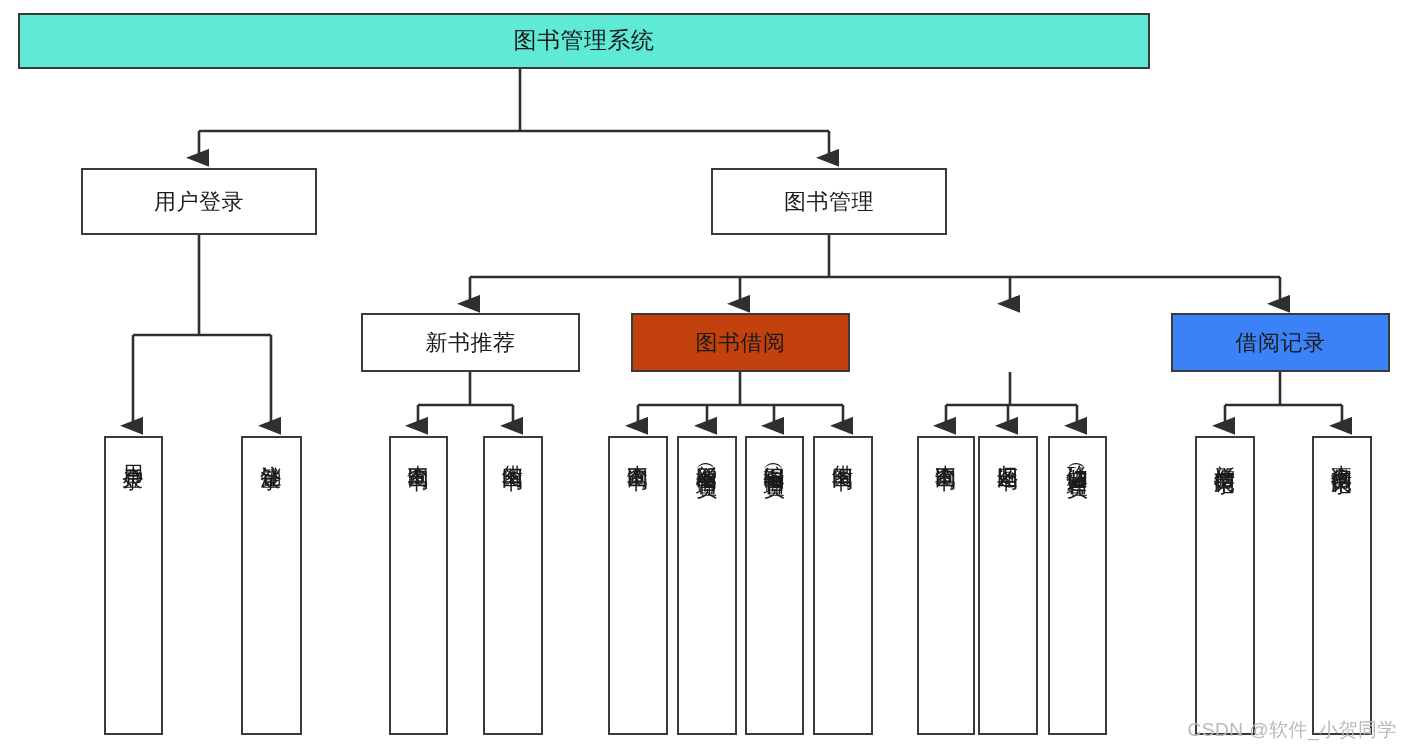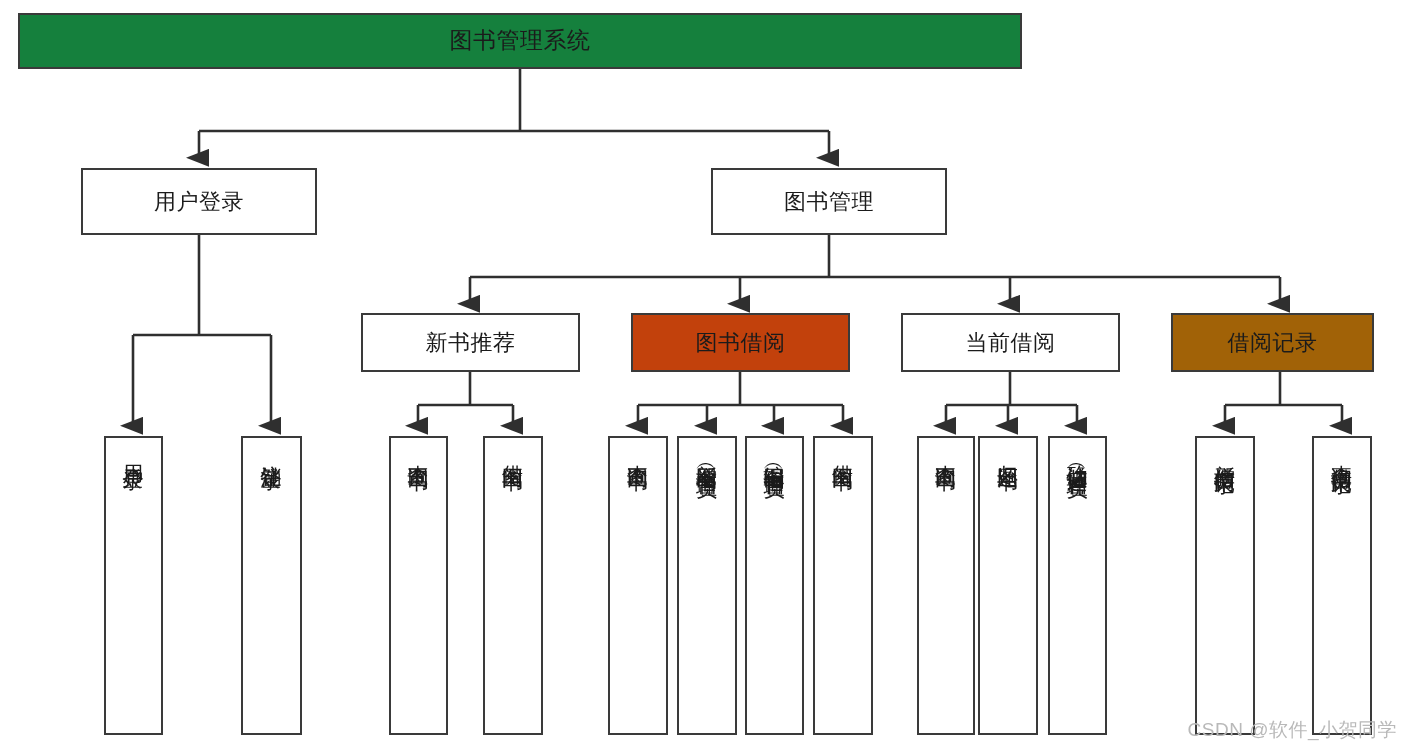--- a/index.html
+++ b/index.html
@@ -111,41 +111,38 @@
       <path d="M1008,405 L1008,425" marker-end="url(#arrow)"></path>
       <path d="M1077,405 L1077,425" marker-end="url(#arrow)"></path>
 
       <path d="M1280,372 L1280,405"></path>
       <path d="M1225,405 L1342,405"></path>
       <path d="M1225,405 L1225,425" marker-end="url(#arrow)"></path>
       <path d="M1342,405 L1342,425" marker-end="url(#arrow)"></path>
     </g>
   </svg>
 
-  <div class="node h root" style="left: 18px; top: 13px; width: 1004px; height: 56px; border-color: rgb(58, 58, 58); background: #15803d; color: rgb(27, 27, 27);">
+  <div class="node h root" style="left: 18px; top: 13px; width: 1132px; height: 56px; border-color: rgb(58, 58, 58); background: #5eead4; color: rgb(27, 27, 27);">
     <span class="label">图书管理系统</span>
   </div>
 
   <div class="node h" style="left: 81px; top: 168px; width: 236px; height: 67px; border-color: rgb(58, 58, 58); background: rgb(255, 255, 255); color: rgb(27, 27, 27);">
     <span class="label">用户登录</span>
   </div>
   <div class="node h" style="left: 711px; top: 168px; width: 236px; height: 67px; border-color: rgb(58, 58, 58); background: rgb(255, 255, 255); color: rgb(27, 27, 27);">
     <span class="label">图书管理</span>
   </div>
 
   <div class="node h" style="left: 361px; top: 313px; width: 219px; height: 59px; border-color: rgb(58, 58, 58); background: rgb(255, 255, 255); color: rgb(27, 27, 27);">
     <span class="label">新书推荐</span>
   </div>
   <div class="node h" style="left: 631px; top: 313px; width: 219px; height: 59px; border-color: rgb(58, 58, 58); background: #c2410c; color: rgb(27, 27, 27);">
     <span class="label">图书借阅</span>
   </div>
-  <div class="node h" style="left: 901px; top: 313px; width: 219px; height: 59px; border-color: rgb(58, 58, 58); background: rgb(255, 255, 255); color: rgb(27, 27, 27);">
-    <span class="label">当前借阅</span>
-  </div>
-  <div class="node h" style="left: 1171px; top: 313px; width: 203px; height: 59px; border-color: rgb(58, 58, 58); background: #a16207; color: rgb(27, 27, 27);">
+  <div class="node h" style="left: 1171px; top: 313px; width: 219px; height: 59px; border-color: rgb(58, 58, 58); background: #3b82f6; color: rgb(27, 27, 27);">
     <span class="label">借阅记录</span>
   </div>
 
   <div class="node v" style="left: 104px; top: 436px; width: 59px; height: 299px; border-color: rgb(58, 58, 58); background: rgb(255, 255, 255); color: rgb(27, 27, 27);">
     <span class="label">用户登录</span>
   </div>
   <div class="node v" style="left: 241px; top: 436px; width: 61px; height: 299px; border-color: rgb(58, 58, 58); background: rgb(255, 255, 255); color: rgb(27, 27, 27);">
     <span class="label">注销登录</span>
   </div>
   <div class="node v" style="left: 389px; top: 436px; width: 59px; height: 299px; border-color: rgb(58, 58, 58); background: rgb(255, 255, 255); color: rgb(27, 27, 27);">

